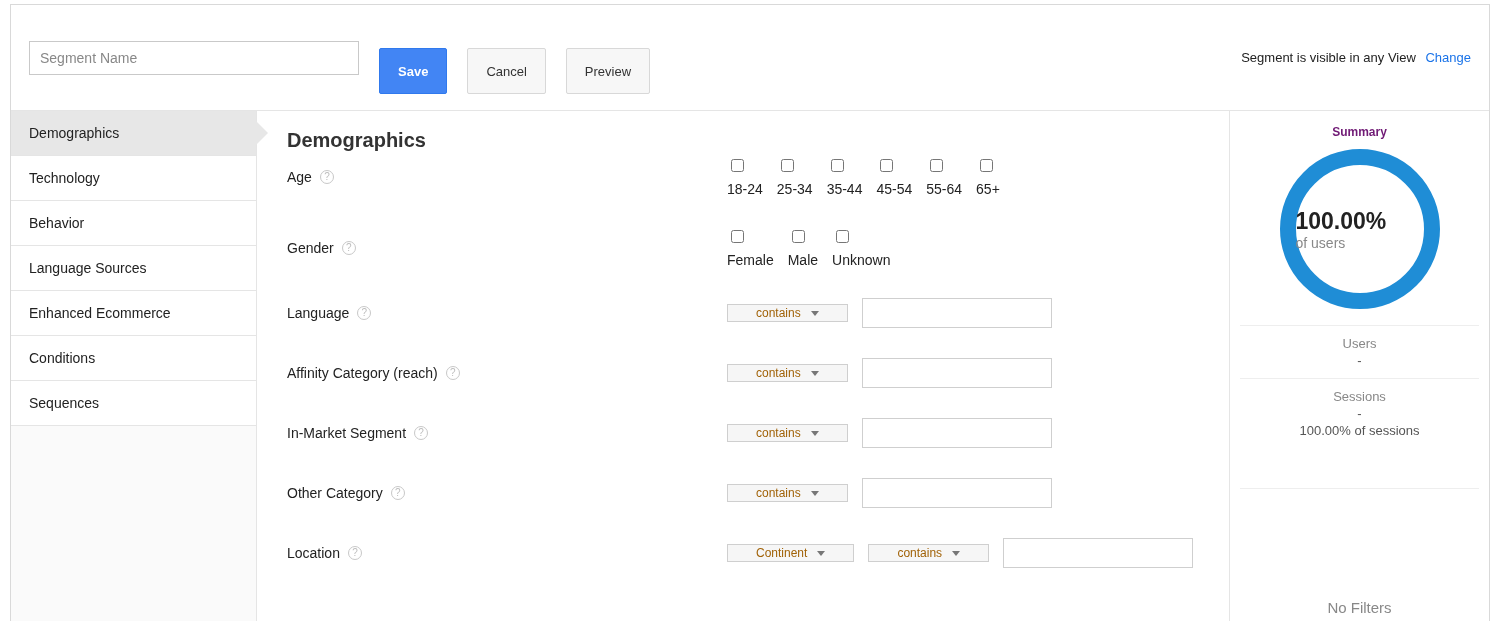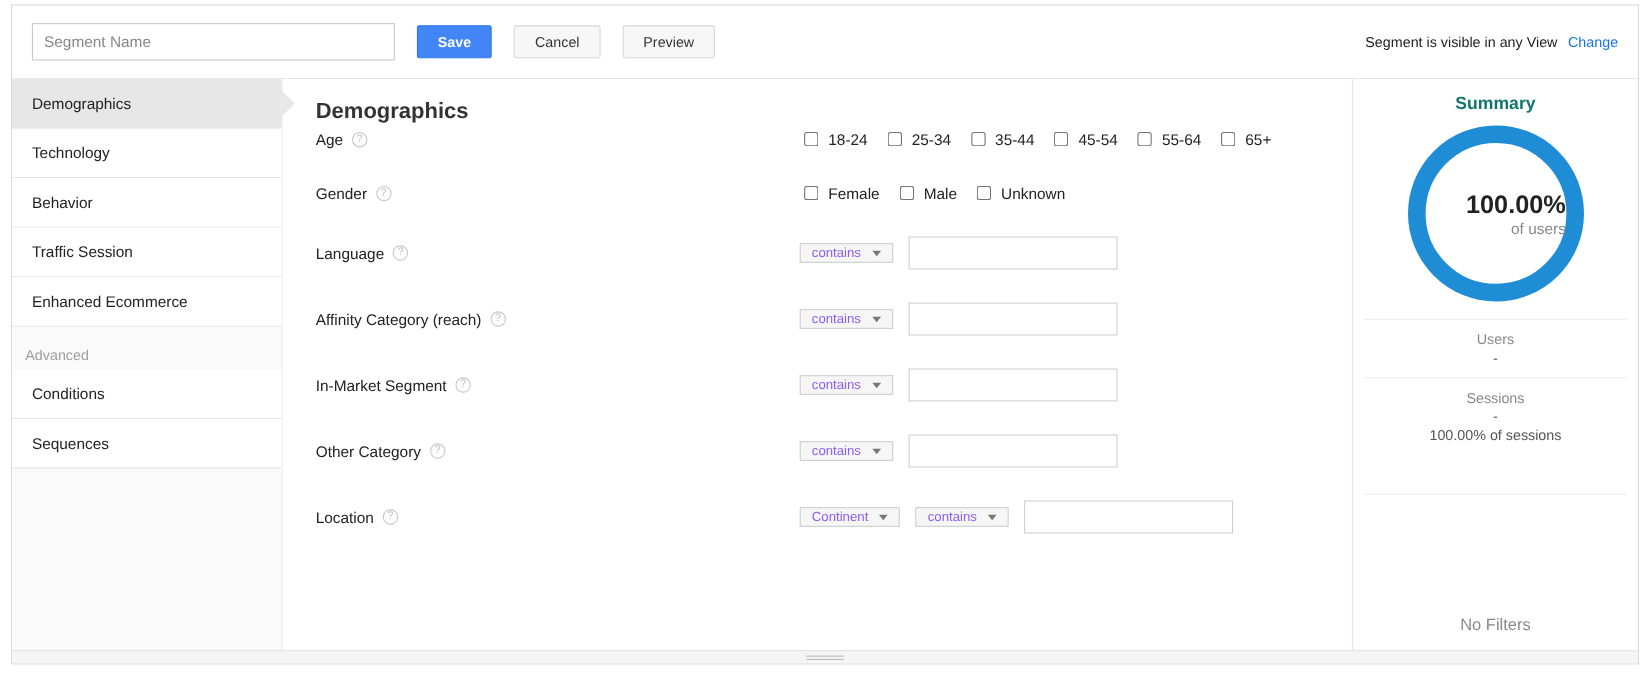--- a/index.html
+++ b/index.html
@@ -25,27 +25,28 @@
   .segment-name-input {
     width: 330px;
     height: 34px;
     border: 1px solid #c9c9c9;
     padding: 0 10px;
     font-size: 14px;
     color: #555;
   }
   .segment-name-input::placeholder { color: #888; }
   .btn {
-    height: 30px;
+    height: 46px;
     padding: 0 18px;
     border-radius: 2px;
     font-size: 13px;
     cursor: pointer;
     border: 1px solid transparent;
     background: #fff;
+    margin-top: 27px;
   }
   .btn-primary {
     background: #4285f4;
     border-color: #3079ed;
     color: #fff;
     font-weight: bold;
   }
   .btn-secondary {
     background: #f7f7f7;
     border-color: #d8d8d8;
@@ -150,38 +151,38 @@
     cursor: help;
   }
   .form-controls {
     display: flex;
     align-items: center;
     gap: 14px;
     flex-wrap: wrap;
   }
   .checkbox-option {
     display: inline-flex;
-    align-items: center;
     gap: 6px;
     font-size: 14px;
     color: #222;
+    flex-direction: column;
   }
   .checkbox-option input {
     width: 13px; height: 13px;
   }
   .select-box {
     display: inline-flex;
     align-items: center;
     gap: 10px;
     height: 18px;
-    padding: 0 10px;
+    padding: 0 28px;
     border: 1px solid #cfcfcf;
     background: #f6f6f6;
     font-size: 12px;
-    color: #8b5cf6;
+    color: #a16207;
     cursor: pointer;
   }
   .caret-down {
     width: 0; height: 0;
     border-left: 4px solid transparent;
     border-right: 4px solid transparent;
     border-top: 5px solid #777;
   }
   .text-input {
     height: 30px;
@@ -196,33 +197,33 @@
     width: 260px;
     border-left: 1px solid #e5e5e5;
     padding: 14px 10px 14px 10px;
     background: #fff;
     text-align: center;
     color: #7a7a7a;
     display: flex;
     flex-direction: column;
   }
   .summary-title {
-    font-size: 16px;
+    font-size: 12px;
     font-weight: bold;
-    color: #0f766e;
+    color: #701a75;
     margin-bottom: 10px;
   }
   .donut {
     width: 160px; height: 160px;
     border-radius: 50%;
     border: 16px solid #1f8dd6;
     margin: 0 auto 16px auto;
     display: flex;
     flex-direction: column;
-    align-items: flex-end;
+    align-items: flex-start;
     justify-content: center;
   }
   .donut-percent {
     font-size: 23px;
     font-weight: bold;
     color: #222;
   }
   .donut-caption {
     font-size: 14px;
     color: #888;
@@ -280,26 +281,25 @@
       <div class="sidebar-item active">
         <span>Demographics</span>
       </div>
       <div class="sidebar-item">
         <span>Technology</span>
       </div>
       <div class="sidebar-item">
         <span>Behavior</span>
       </div>
       <div class="sidebar-item">
-        <span>Traffic Session</span>
+        <span>Language Sources</span>
       </div>
       <div class="sidebar-item">
         <span>Enhanced Ecommerce</span>
       </div>
-      <div class="sidebar-group-label">Advanced</div>
       <div class="sidebar-item">
         <span>Conditions</span>
       </div>
       <div class="sidebar-item">
         <span>Sequences</span>
       </div>
     </div>
 
     <div class="main">
       <h2 class="main-title">Demographics</h2>

